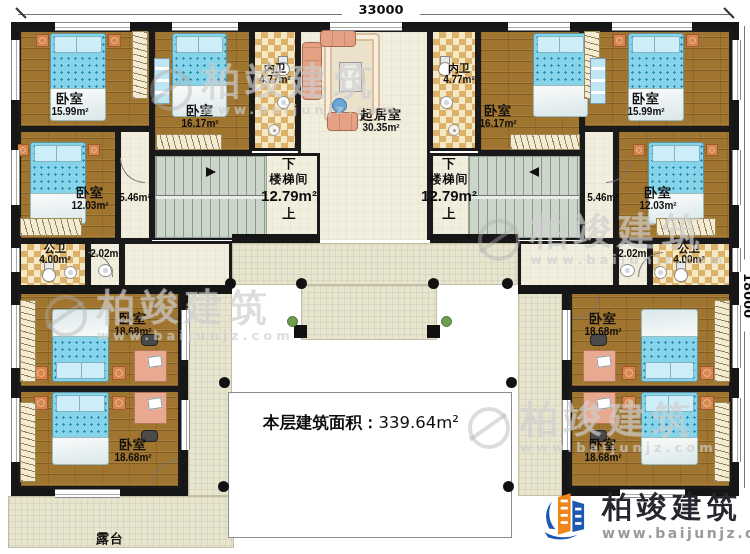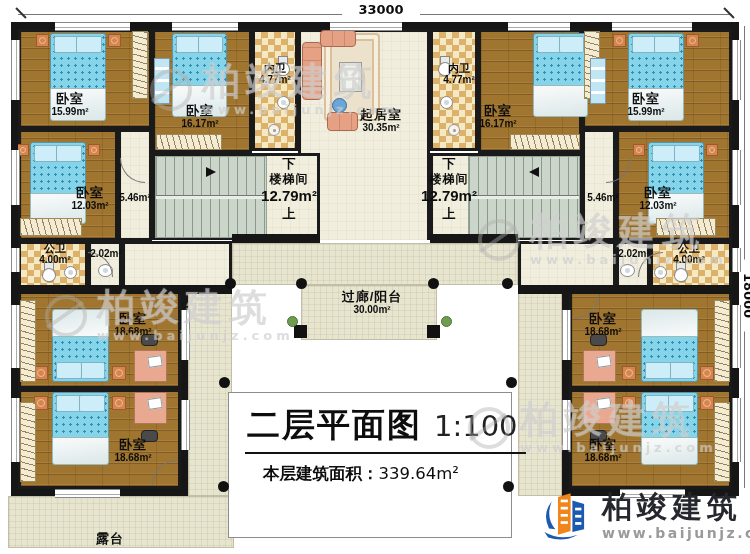--- a/index.html
+++ b/index.html
@@ -392,32 +392,25 @@
     <span class="ra">18.68m²</span>
   </div>
   <div class="lbl" style="left:565px;top:312px;width:76px">
     <span class="rn">卧室</span>
     <span class="ra">18.68m²</span>
   </div>
   <div class="lbl" style="left:565px;top:438px;width:76px">
     <span class="rn">卧室</span>
     <span class="ra">18.68m²</span>
   </div>
-  <div class="lbl" style="left:324px;top:290px;width:96px">
-    <span class="rn">过廊/阳台</span>
-    <span class="ra">30.00m²</span>
-  </div>
   <div class="lbl" style="left:70px;top:532px;width:80px">
     <span class="rn">露台</span>
   </div>
 
   <div class="title-box">
-    <div class="t-row">
-      <span class="t-main">二层平面图</span><span class="t-scale">1:100</span>
-    </div>
     <div class="t-line">
       <span>本层建筑面积：</span><span class="val">339.64m²</span>
     </div>
   </div>
 
   <div class="logo">
     <span style="margin-right:8px">
       <svg width="54" height="52" viewBox="0 0 60 56">
         <path d="M10 44 Q2 28 13 14 Q6 32 17 45 Z" fill="#1b5ab0"></path>
         <path d="M20 9 L34 5 L34 47 L20 51 Z" fill="#f08519"></path>

